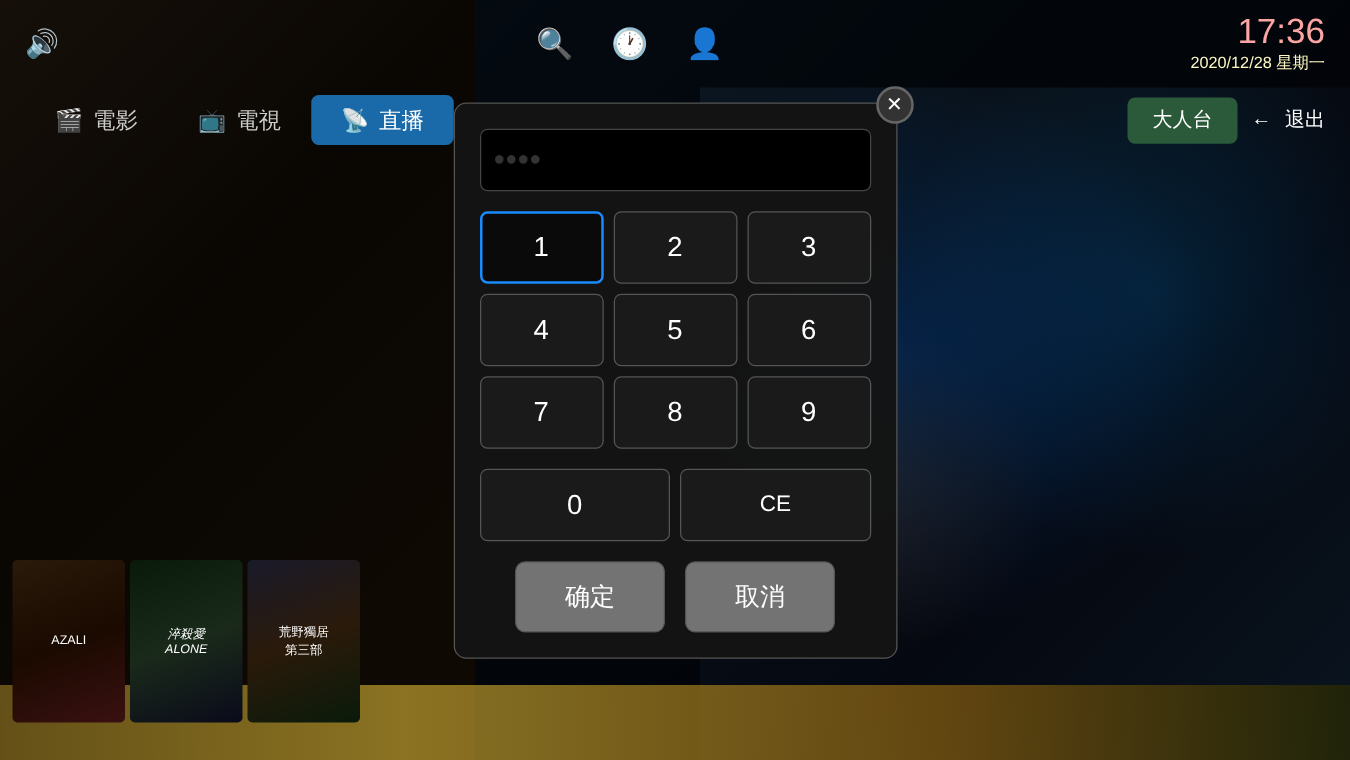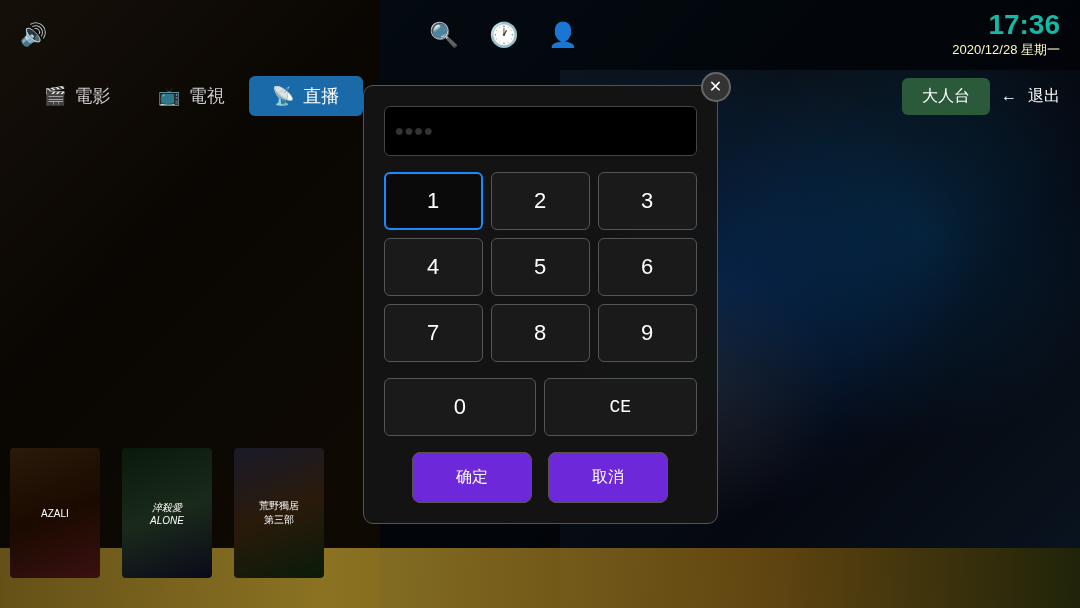--- a/index.html
+++ b/index.html
@@ -43,21 +43,21 @@
       background: rgba(0,0,0,0.55);
       z-index: 1;
     }
 
     
     .thumbnails {
       position: absolute;
       bottom: 30px;
       left: 0;
       display: flex;
-      gap: 22px;
+      gap: 4px;
       padding-left: 10px;
       z-index: 2;
     }
 
     .thumb {
       width: 90px;
       height: 130px;
       border-radius: 4px;
       overflow: hidden;
       background: #333;
@@ -113,23 +113,23 @@
       cursor: pointer;
     }
 
     .top-right {
       display: flex;
       flex-direction: column;
       align-items: flex-end;
     }
 
     .clock {
-      color: #14b8a6;
+      color: #fca5a5;
       font-size: 28px;
-      font-weight: bold;
+      font-weight: normal;
       line-height: 1;
     }
 
     .date-text {
       color: #fef9c3;
       font-size: 13px;
       margin-top: 2px;
     }
 
     
@@ -259,44 +259,43 @@
       cursor: pointer;
     }
 
     .key-btn.active-key {
       border: 2px solid #1a8aff;
       background: #0a0a0a;
     }
 
     .key-btn.ce-btn {
       font-size: 18px;
-      font-family: Liberation Mono, monospace;
     }
 
     
     .keypad-bottom {
       display: grid;
       grid-template-columns: repeat(2, 1fr);
       gap: 8px;
       margin-bottom: 16px;
     }
 
     
     .action-btns {
       display: flex;
       gap: 16px;
       justify-content: center;
     }
 
     .action-btn {
-      background: #6d28d9;
+      background: #737373;
       border: 1px solid #555;
       border-radius: 8px;
       color: #fff;
-      font-size: 16px;
+      font-size: 20px;
       padding: 14px 20px;
       cursor: pointer;
       min-width: 120px;
       text-align: center;
     }
 
     
     .city-bg {
       position: absolute;
       right: 0; top: 70px;

